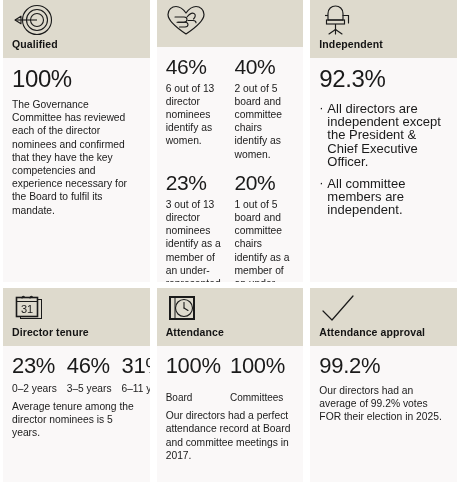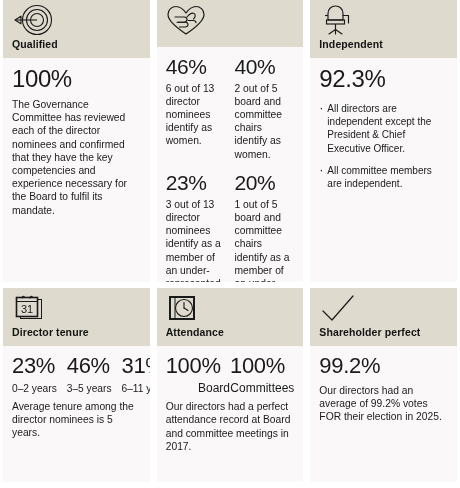--- a/index.html
+++ b/index.html
@@ -111,21 +111,21 @@
     margin-top: 3px;
   }
   .stat-block-gap { margin-top: 9px; }
 
   ul.bullets {
     margin: 9px 0 0 0;
     padding: 0;
     list-style: none;
   }
   ul.bullets li {
-    font-size: 10px;
+    font-size: 13px;
     line-height: 13.2px;
     color: #1a1a1a;
     padding-left: 8px;
     position: relative;
     margin-bottom: 9px;
   }
   ul.bullets li:last-child { margin-bottom: 16px; }
   ul.bullets li::before {
     content: "\00B7";
     position: absolute;
@@ -161,25 +161,24 @@
   }
   .pair-item { width: 50%; }
   .pair-num {
     font-size: 22px;
     font-weight: 300;
     color: #1a1a1a;
     line-height: 26px;
     letter-spacing: -0.3px;
   }
   .pair-label {
-    font-size: 12px;
-    line-height: 13.2px;
-    color: #1a1a1a;
-    margin-top: 3px;
-    text-align: right;
+    font-size: 10px;
+    line-height: 13.2px;
+    color: #1a1a1a;
+    margin-top: 12px;
   }
   .note {
     font-size: 10.3px;
     line-height: 13.2px;
     color: #1a1a1a;
     margin-top: 5px;
   }
 </style>
 </head>
 <body>
@@ -334,21 +333,21 @@
       </div>
     </div>
 
     <div class="card">
       <div class="card-header">
         <div class="card-icon">
           <svg width="44" height="33" viewBox="0 0 44 33">
             <polyline points="4,19 13,28 34,4" fill="none" stroke="#1a1a1a" stroke-width="1.2" stroke-linecap="round" stroke-linejoin="round"></polyline>
           </svg>
         </div>
-        <div class="card-title">Shareholder perfect</div>
+        <div class="card-title">Attendance approval</div>
       </div>
       <div class="card-body">
         <div class="pair-num">99.2%</div>
         <div class="note">Our directors had an average of 99.2% votes FOR their election in 2025.</div>
       </div>
     </div>
 
   </div>
 
 </div>

